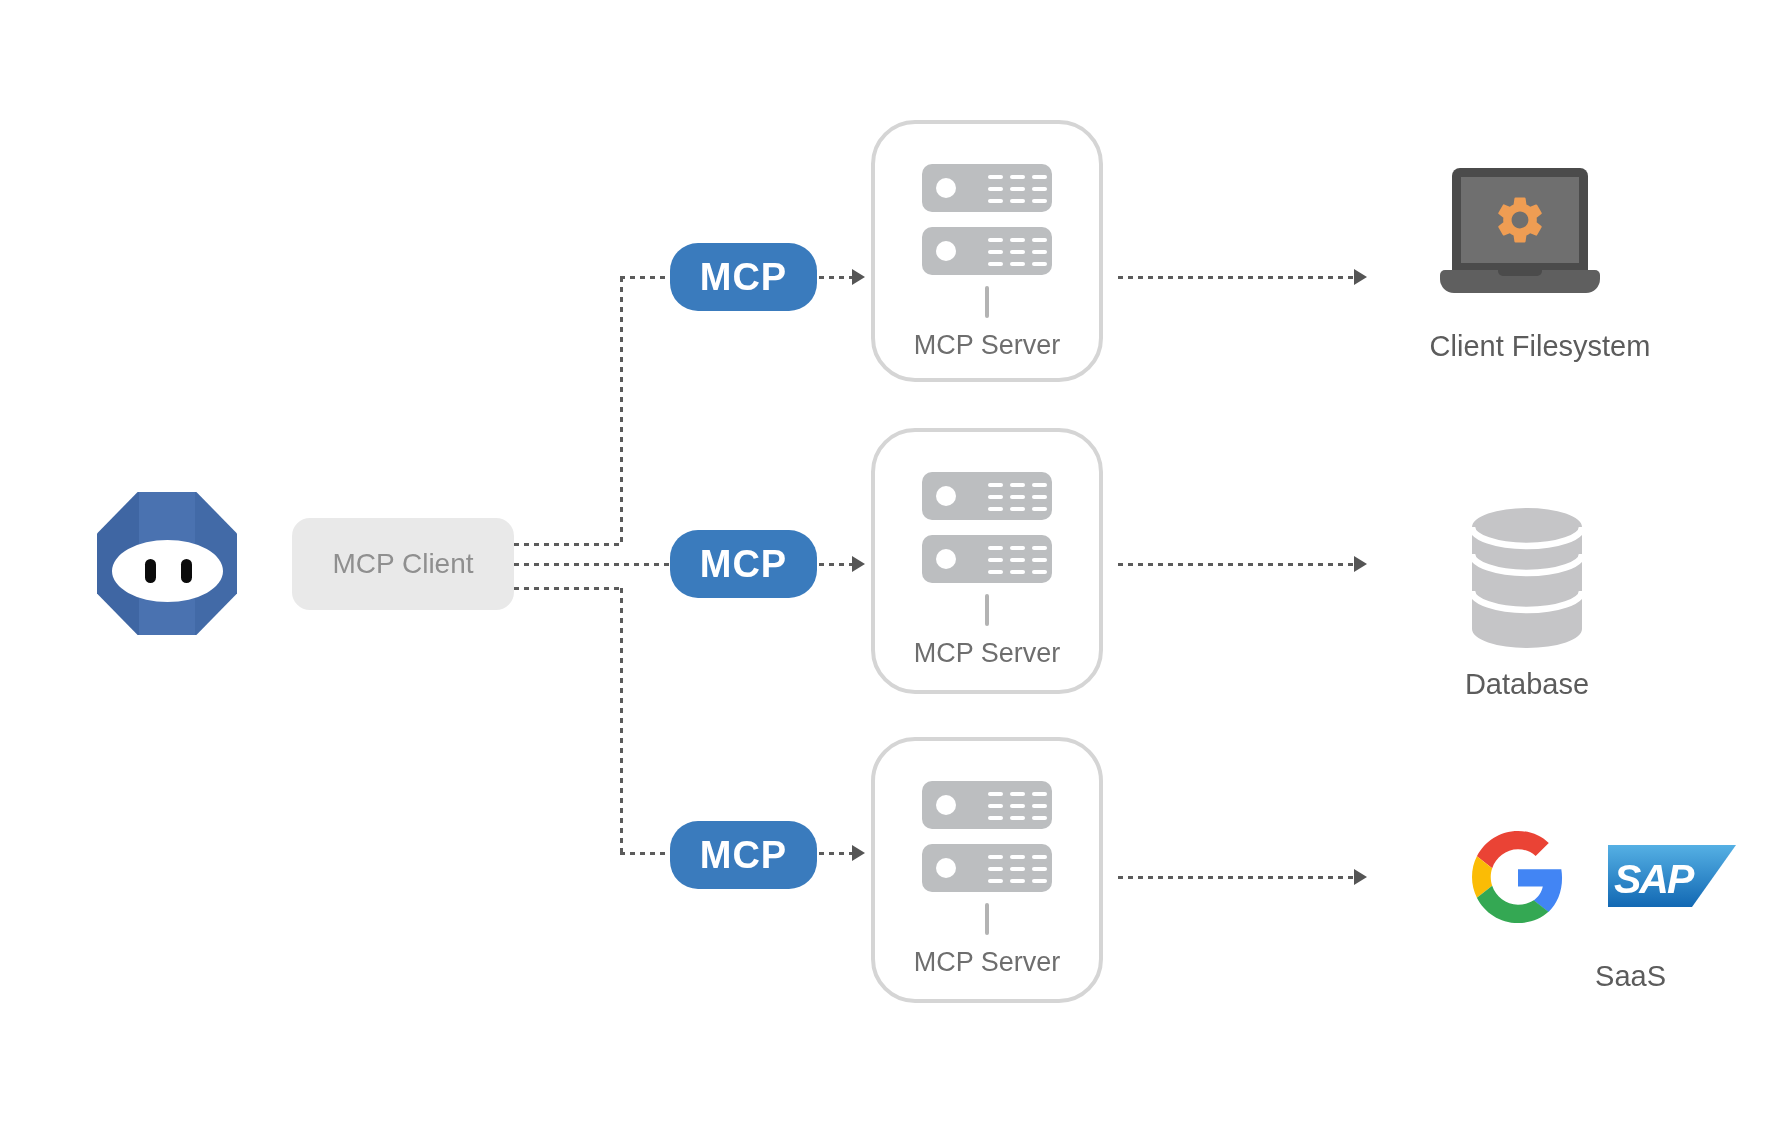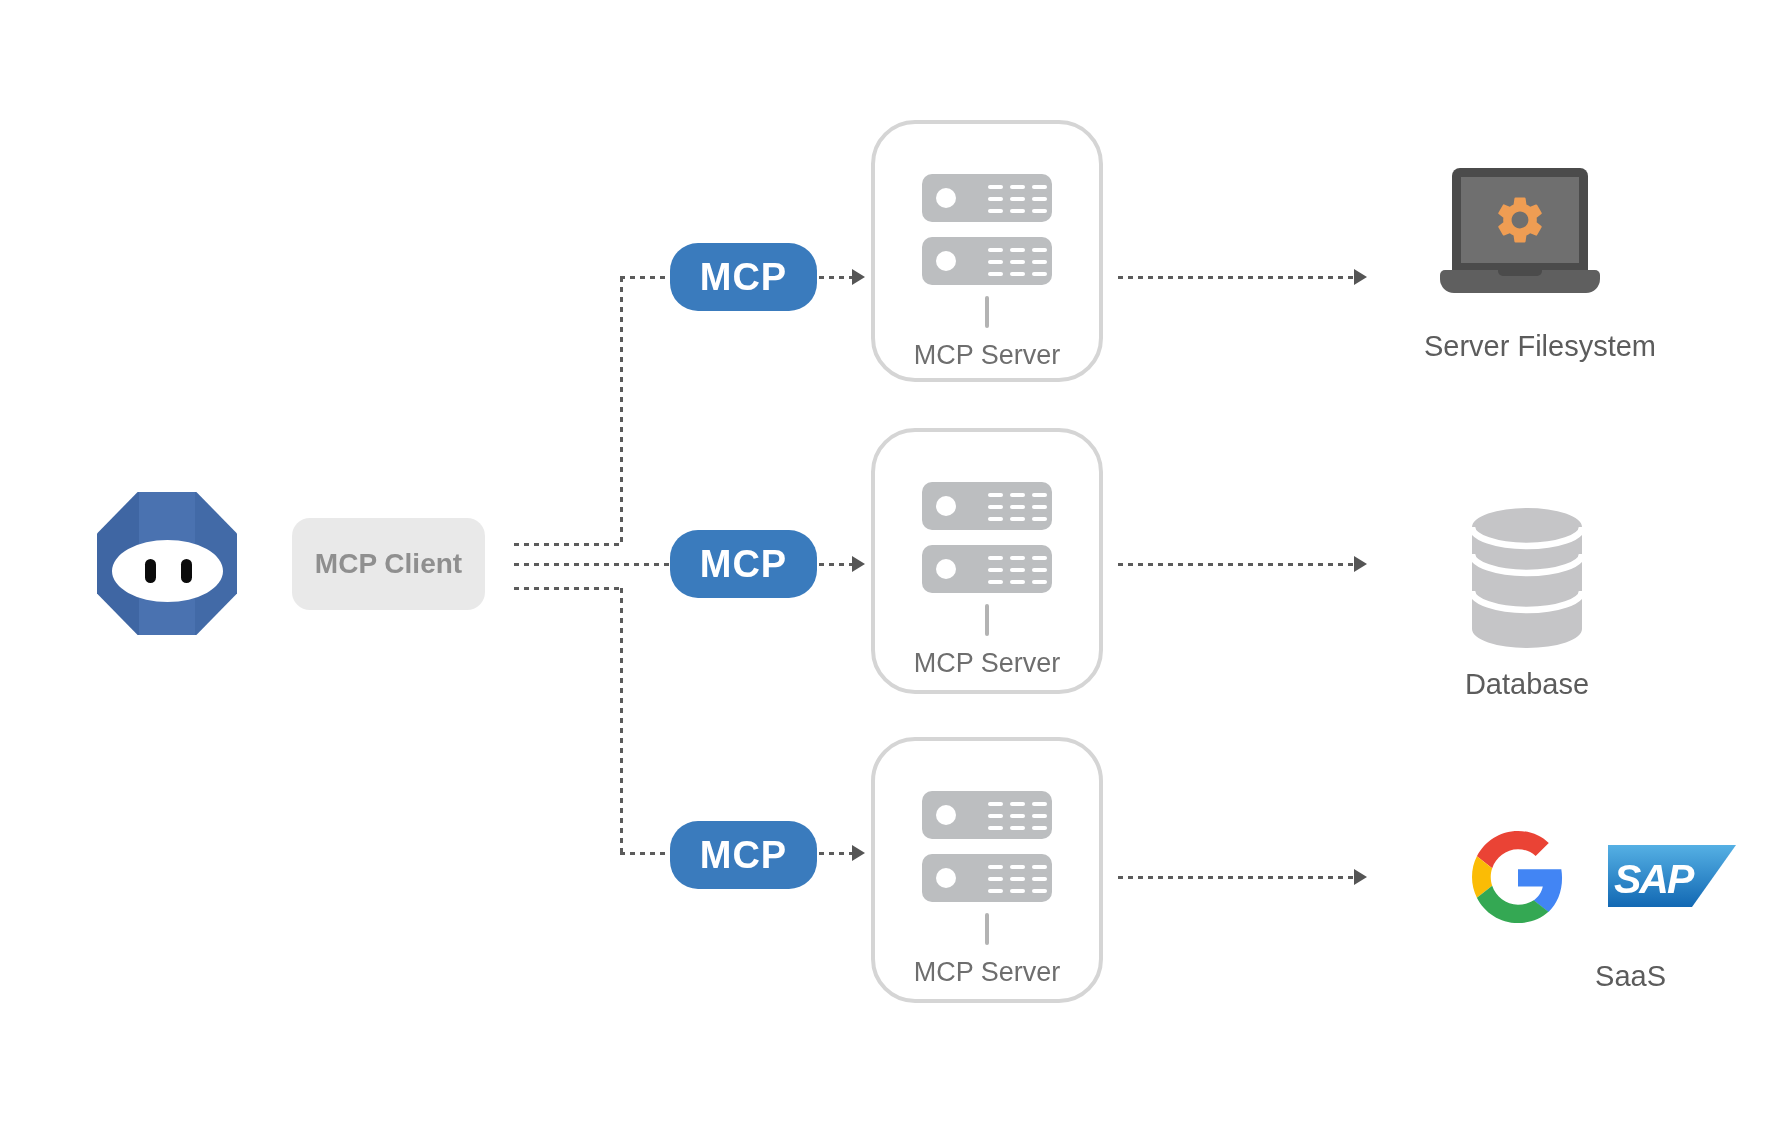--- a/index.html
+++ b/index.html
@@ -12,31 +12,31 @@
   
   .robot{left:97px;top:492px;width:140px;height:143px;
     clip-path:polygon(29% 0%,71% 0%,100% 29%,100% 71%,71% 100%,29% 100%,0% 71%,0% 29%);
     background:linear-gradient(90deg,#3f66a3 0%,#3f66a3 30%,#4a72b0 30%,#4a72b0 70%,#426aa7 70%);
   }
   .robot-face{position:absolute;left:15px;top:48px;width:111px;height:62px;background:#fff;border-radius:50%;}
   .robot-eye{position:absolute;top:19px;width:11px;height:24px;background:#0b0b0b;border-radius:6px;}
   .robot-eye.l{left:33px;} .robot-eye.r{left:69px;}
 
   
-  .client-box{left:292px;top:518px;width:193px;height:92px;background:#e9e9e9;border-radius:18px;
-    display:flex;align-items:center;justify-content:center;font-size:28px;color:#8f8f8f;font-weight:700;}
+  .client-box{left:292px;top:518px;width:222px;height:92px;background:#e9e9e9;border-radius:18px;
+    display:flex;align-items:center;justify-content:center;font-size:28px;color:#8f8f8f;font-weight:400;}
 
   
   .mcp-badge{width:147px;height:68px;background:#3a7bbd;border-radius:28px;
     display:flex;align-items:center;justify-content:center;color:#fff;font-size:38px;font-weight:bold;letter-spacing:1px;}
   .badge1{left:670px;top:243px;} .badge2{left:670px;top:530px;} .badge3{left:670px;top:821px;}
 
   
   .server-box{left:871px;width:232px;background:#fff;border:4px solid #d5d5d5;border-radius:44px;
-    box-sizing:border-box;display:flex;flex-direction:column;align-items:center;padding-top:50px;}
+    box-sizing:border-box;display:flex;flex-direction:column;align-items:center;padding-top:40px;}
   .sbox1{top:120px;height:262px;} .sbox2{top:428px;height:266px;} .sbox3{top:737px;height:266px;}
   .rack{position:relative;width:130px;height:48px;background:#bcbec0;border-radius:10px;margin-bottom:15px;}
   .rack-light{position:absolute;left:14px;top:14px;width:20px;height:20px;background:#fff;border-radius:50%;}
   .rack-grid{position:absolute;left:66px;top:11px;display:grid;grid-template-columns:repeat(3,15px);gap:8px 7px;}
   .rack-grid i{display:block;width:15px;height:4px;background:#fff;border-radius:2px;}
   .cable{width:4px;height:32px;background:#b3b3b3;border-radius:2px;margin:-4px 0 12px 0;}
   .server-label{font-size:27px;color:#6e6e6e;}
 
   
   .hdash{height:3px;background:repeating-linear-gradient(90deg,#5b5b5b 0 5px,transparent 5px 10px);}
@@ -209,21 +209,21 @@
   <div class="laptop-screen">
     <div class="laptop-display">
       <svg width="56" height="56" viewBox="0 0 24 24">
         <path fill="#ef9d53" d="M19.14,12.94c0.04-0.3,0.06-0.61,0.06-0.94c0-0.32-0.02-0.64-0.07-0.94l2.03-1.58c0.18-0.14,0.23-0.41,0.12-0.61 l-1.92-3.32c-0.12-0.22-0.37-0.29-0.59-0.22l-2.39,0.96c-0.5-0.38-1.03-0.7-1.62-0.94L14.4,2.81c-0.04-0.24-0.24-0.41-0.48-0.41 h-3.84c-0.24,0-0.43,0.17-0.47,0.41L9.25,5.35C8.66,5.59,8.12,5.92,7.63,6.29L5.24,5.33c-0.22-0.08-0.47,0-0.59,0.22L2.74,8.87 C2.62,9.08,2.66,9.34,2.86,9.48l2.03,1.58C4.84,11.36,4.8,11.69,4.8,12s0.02,0.64,0.07,0.94l-2.03,1.58 c-0.18,0.14-0.23,0.41-0.12,0.61l1.92,3.32c0.12,0.22,0.37,0.29,0.59,0.22l2.39-0.96c0.5,0.38,1.03,0.7,1.62,0.94l0.36,2.54 c0.05,0.24,0.24,0.41,0.48,0.41h3.84c0.24,0,0.44-0.17,0.47-0.41l0.36-2.54c0.59-0.24,1.13-0.56,1.62-0.94l2.39,0.96 c0.22,0.08,0.47,0,0.59-0.22l1.92-3.32c0.12-0.22,0.07-0.47-0.12-0.61L19.14,12.94z M12,15.6c-1.98,0-3.6-1.62-3.6-3.6 s1.62-3.6,3.6-3.6s3.6,1.62,3.6,3.6S13.98,15.6,12,15.6z"></path>
       </svg>
     </div>
   </div>
   <div class="laptop-base"></div>
   <div class="laptop-notch"></div>
 </div>
-<div class="abs target-label" style="left:1390px;top:330px;">Server Filesystem</div>
+<div class="abs target-label" style="left:1390px;top:330px;">Client Filesystem</div>
 
 <svg class="abs db" width="110" height="140" viewBox="0 0 110 140">
   <path fill="#c5c5c7" d="M0,19 A55,19 0 0 1 110,19 L110,121 A55,19 0 0 1 0,121 Z"></path>
   <path fill="none" stroke="#ffffff" stroke-width="6.5" d="M0,19 A55,19 0 0 0 110,19"></path>
   <path fill="none" stroke="#ffffff" stroke-width="6.5" d="M0,46 A55,19 0 0 0 110,46"></path>
   <path fill="none" stroke="#ffffff" stroke-width="6.5" d="M0,83 A55,19 0 0 0 110,83"></path>
 </svg>
 <div class="abs target-label" style="left:1377px;top:668px;text-align:center;">Database</div>
 
 <svg class="abs glogo" width="92" height="92" viewBox="0 0 48 48">

